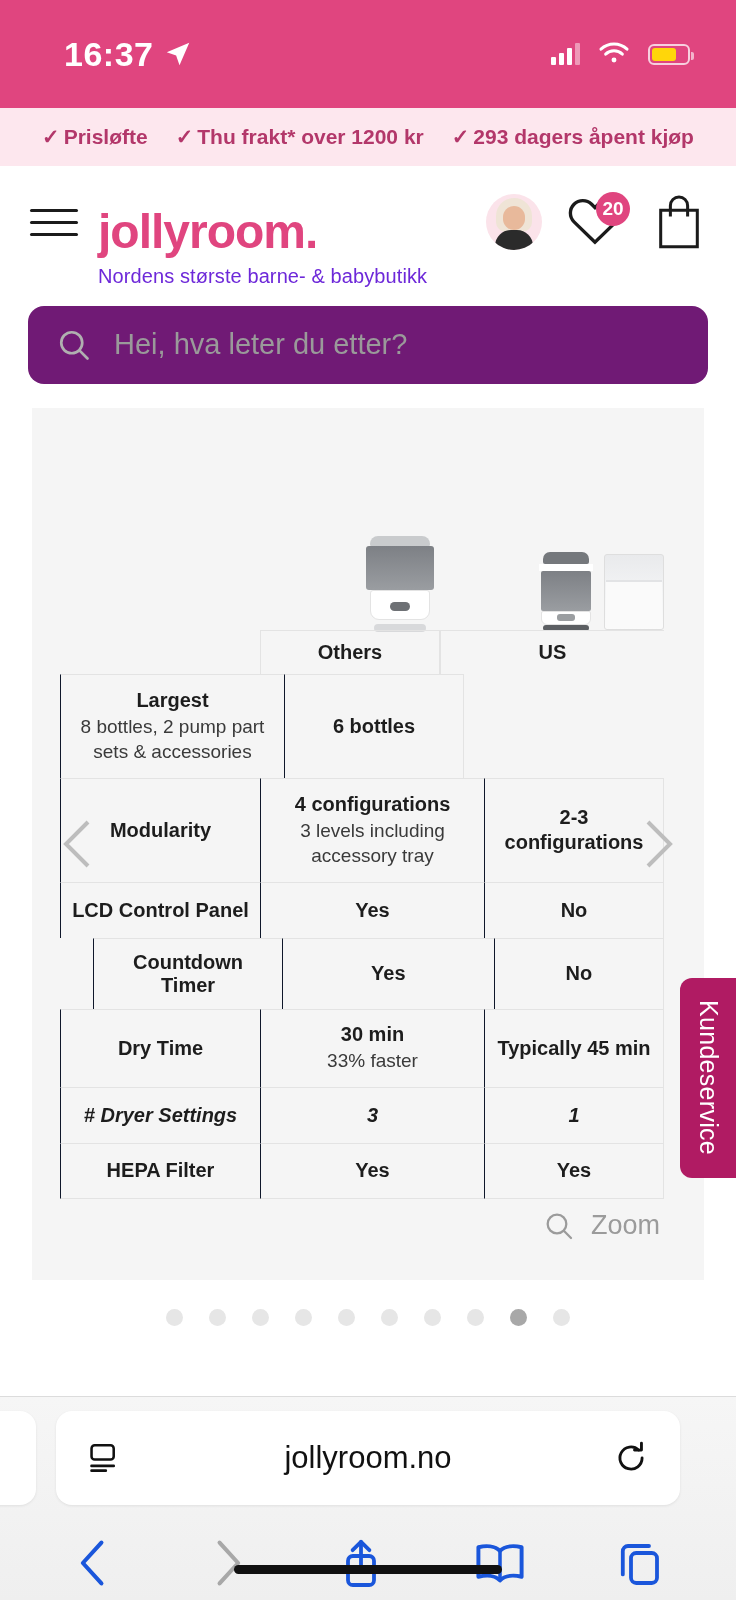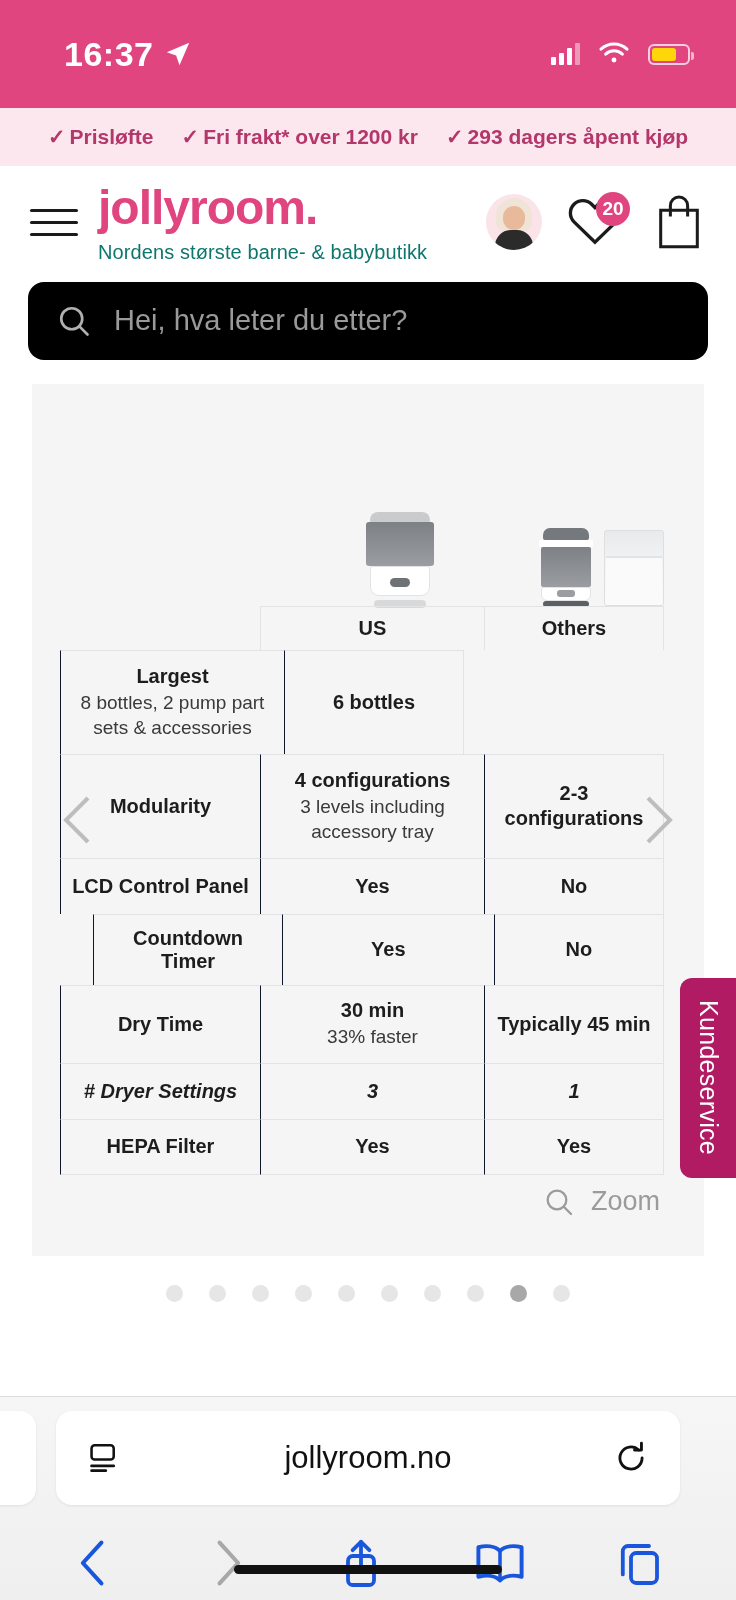--- a/index.html
+++ b/index.html
@@ -37,35 +37,35 @@
     background:#fde7ee; height:58px;
     display:flex; align-items:center; justify-content:center; gap:28px;
   }
   .promo-item { color:#b3376a; font-size:21px; font-weight:600; white-space:nowrap; }
   .promo-item .chk { font-weight:700; margin-right:4px; }
 
   
   .site-header { padding: 16px 30px 0 30px; display:flex; align-items:flex-start; }
   .burger { width:48px; margin-top:18px; margin-right:20px; cursor:pointer; }
   .burger span { display:block; height:3px; background:#1b1b1b; border-radius:2px; margin:9px 0; }
-  .brandblock { flex:1; }
+  .brandblock { flex:1;margin-top:24px; }
   .logo { font-size:48px; font-weight:700; color:#e0457f; letter-spacing:-1px; line-height:1.1; }
-  .tagline { font-size:20px; color:#0f766e; margin-top:6px; letter-spacing:.1px; }
+  .tagline { font-size:20px; color:#6d28d9; margin-top:6px; letter-spacing:.1px; }
   .hdr-icons { display:flex; align-items:center; gap:24px; margin-top:12px; }
   .avatar { width:56px; height:56px; border-radius:50%; background:#fbe3ea; position:relative; overflow:hidden; }
   .avatar .hair { position:absolute; top:4px; left:10px; width:36px; height:34px; background:#efe4d6; border-radius:18px 18px 10px 10px; }
   .avatar .face { position:absolute; top:12px; left:17px; width:22px; height:24px; background:#e8b99b; border-radius:11px; }
   .avatar .body { position:absolute; bottom:0; left:9px; width:38px; height:20px; background:#2b2b2b; border-radius:16px 16px 0 0; }
   .heartwrap { position:relative; width:62px; height:56px; }
   .badge { position:absolute; top:-2px; right:-2px; min-width:34px; height:34px; border-radius:17px;
            background:#e0457f; color:#fff; font-size:19px; font-weight:700;
            display:flex; align-items:center; justify-content:center; padding:0 6px; }
 
   
-  .searchbar { margin: 18px 28px 0 28px; height:78px; background:#000000; border-radius:16px;
+  .searchbar { margin: 18px 28px 0 28px; height:78px; background:#701a75; border-radius:16px;
                display:flex; align-items:center; padding:0 28px; gap:22px; }
   .search-ph { color:#9a9a9a; font-size:29px; }
 
   
   .carousel { position:relative; margin:24px 32px 0 32px; height:872px; background:#f5f5f5; }
   .arrow { position:absolute; top:50%; transform:translateY(-50%); color:#b8b8b8; z-index:4; }
   .arrow.left { left:26px; }
   .arrow.right { right:26px; }
 
   .infographic { position:absolute; left:0; right:0; top:0; bottom:0; }
@@ -160,21 +160,21 @@
           <div class="lvl"></div>
         </div>
     </div>
   </div>
 
   <div class="promobar">
     <div class="promo-item">
       <span class="chk">✓</span><span>Prisløfte</span>
     </div>
     <div class="promo-item">
-      <span class="chk">✓</span><span>Fri frakt* over 1200 kr</span>
+      <span class="chk">✓</span><span>Thu frakt* over 1200 kr</span>
     </div>
     <div class="promo-item">
       <span class="chk">✓</span><span>293 dagers åpent kjøp</span>
     </div>
   </div>
 
   <div class="site-header">
     <div class="burger">
       <span></span>
         <span></span>
@@ -245,22 +245,22 @@
         <div class="dev dev-o2">
           <div class="glass" style="position:absolute;left:0;top:0;width:60px;height:76px;"></div>
           <div style="position:absolute;left:2px;top:28px;width:56px;height:46px;background:#fafafa;"></div>
           <div style="position:absolute;left:2px;top:26px;width:56px;height:2px;background:#e2e3e5;"></div>
         </div>
       </div>
 
       <div class="ctable">
         <div class="row hdr">
           <div class="cell c1"></div>
+          <div class="cell c3">Others</div>
           <div class="cell c2">US</div>
-          <div class="cell c3">Others</div>
         </div>
 
         <div class="row brow" style="min-height:104px;">
           <div class="cell c2">
             <span class="big">Largest</span>
             <span class="sub">8 bottles, 2 pump part sets &amp; accessories</span>
           </div>
           <div class="cell c3">
               <span class="big">6 bottles</span>
             </div>

